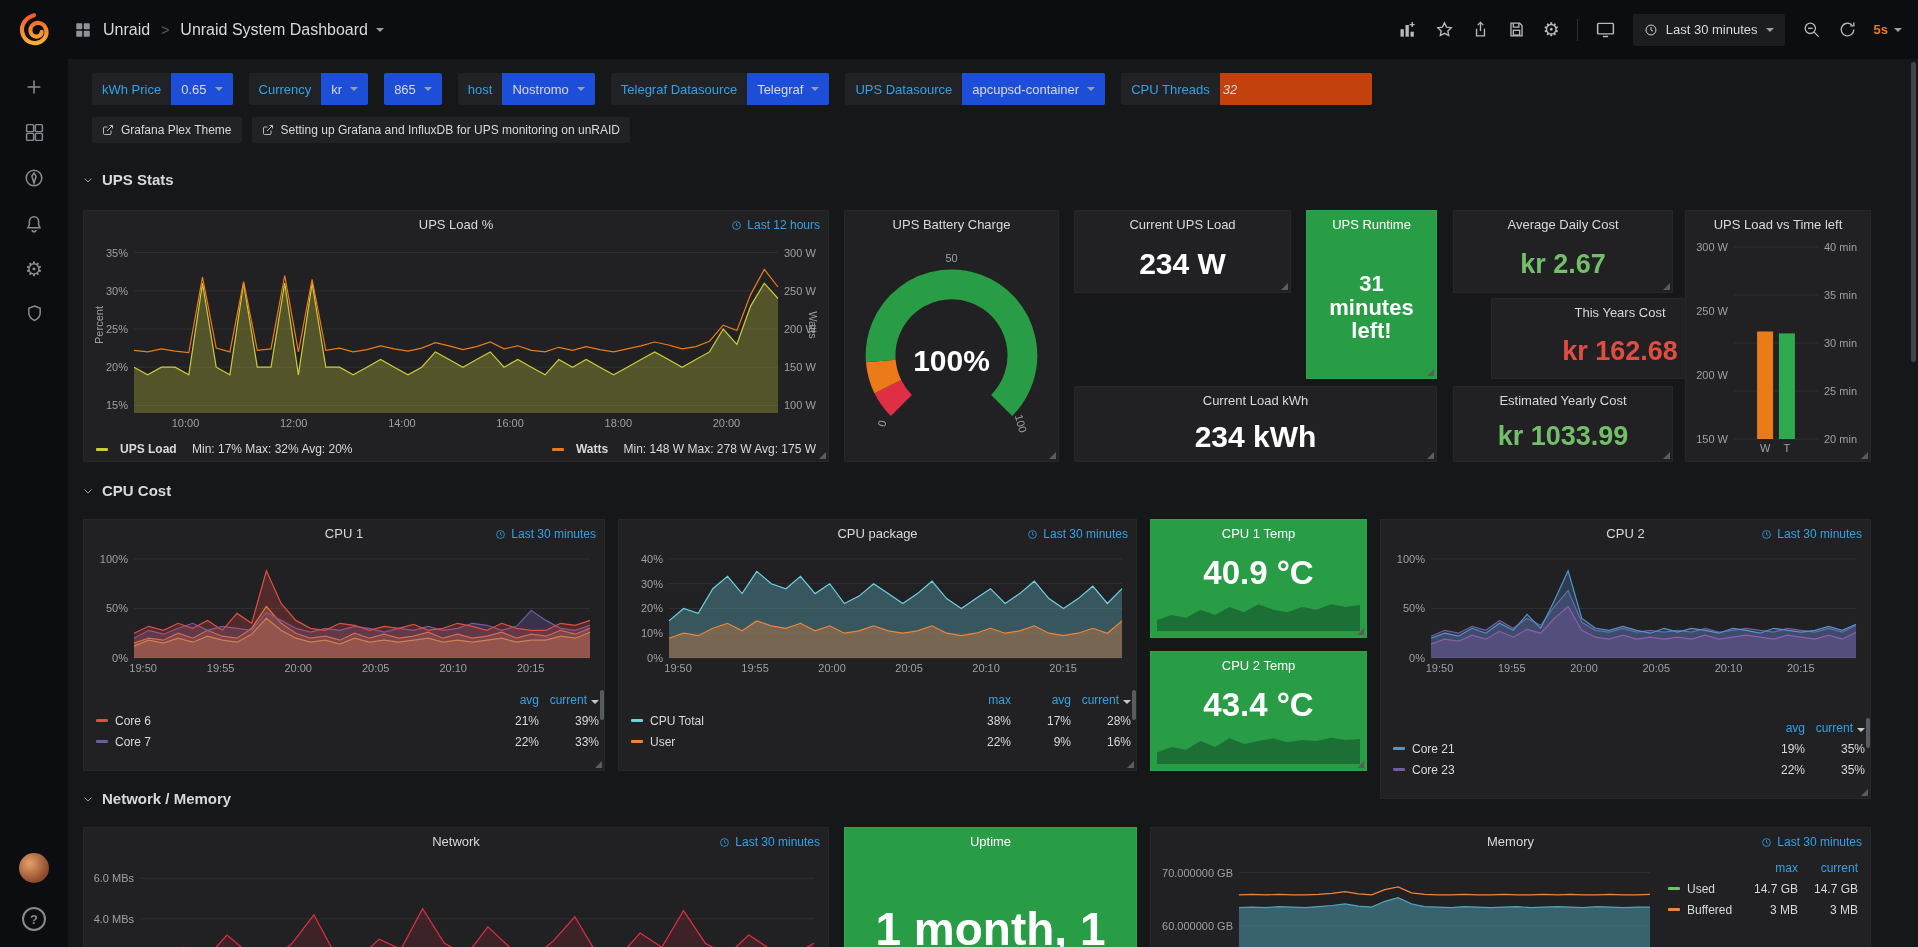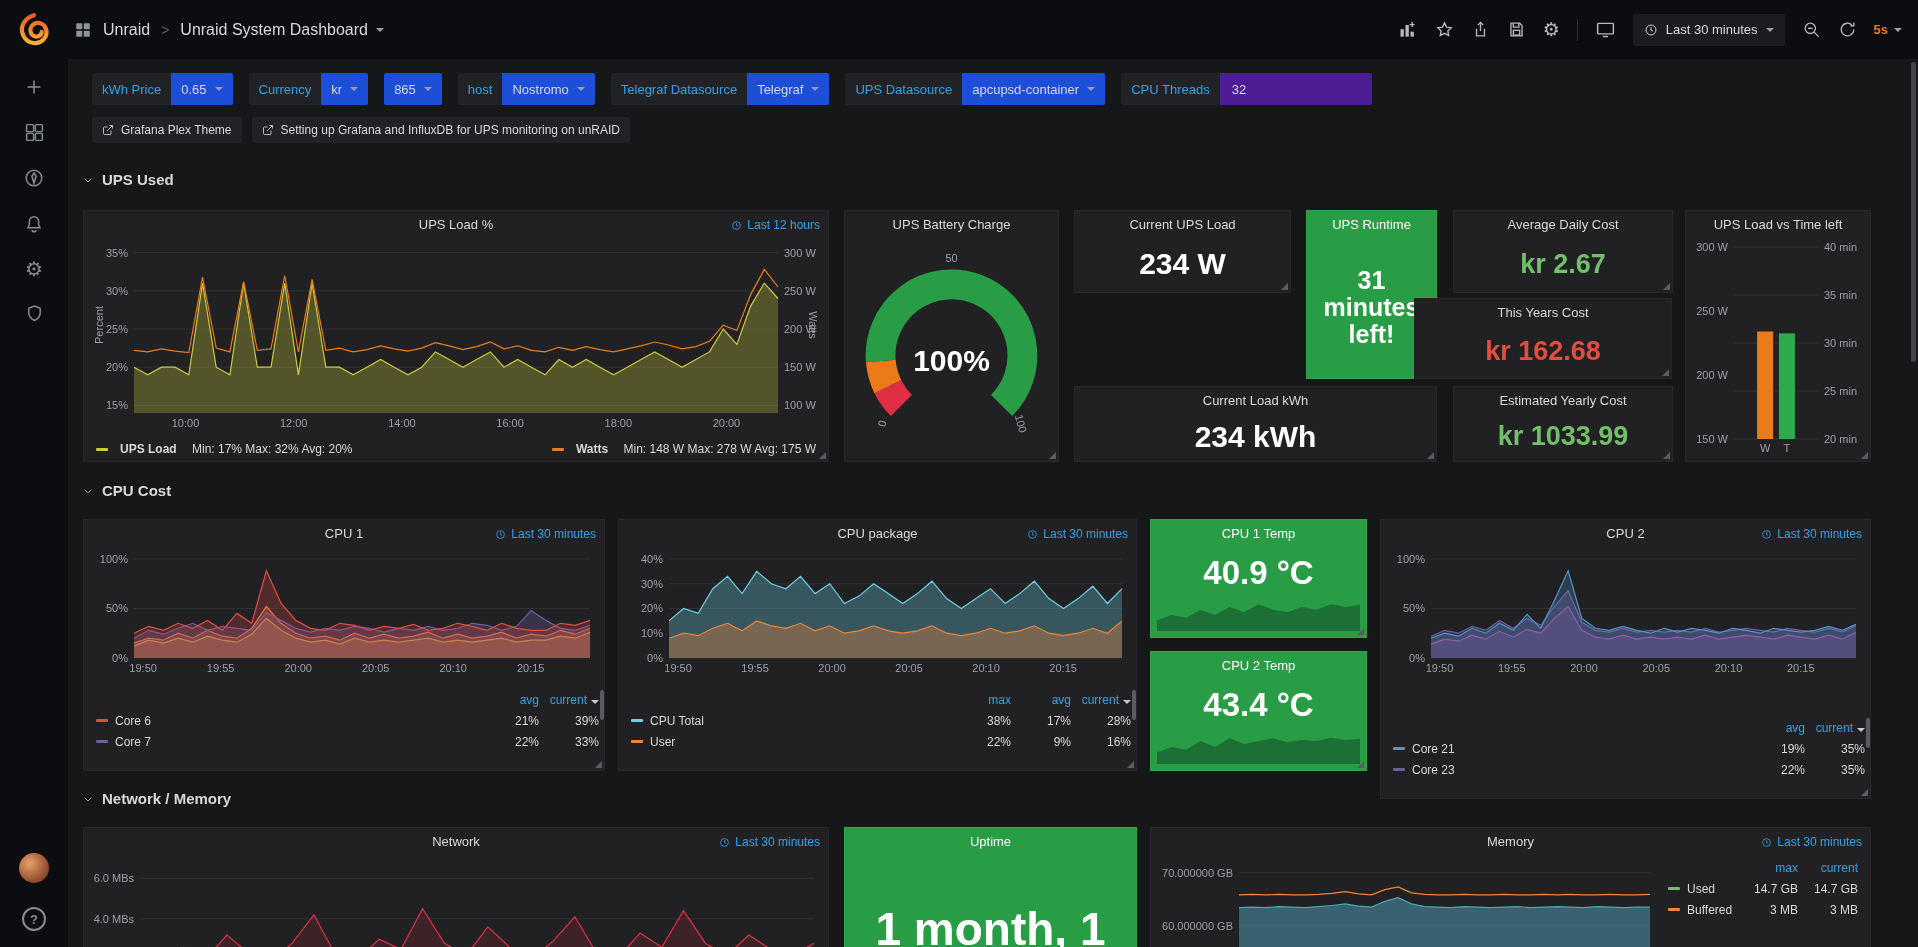--- a/index.html
+++ b/index.html
@@ -43,22 +43,22 @@
     color:#878b91; display:flex; align-items:center; justify-content:center;
     font-weight:700; font-size:13px; margin-bottom:16px; cursor:pointer; }
 
   
   .content { position:absolute; left:68px; top:59px; right:0; bottom:0; background:#161719; overflow:hidden; }
   .submenu-vars { position:absolute; left:24px; top:14px; display:flex; gap:16px; align-items:center; }
   .var-chip { display:flex; align-items:stretch; height:32px; background:#202226; border-radius:2px; overflow:hidden; }
   .var-label { display:flex; align-items:center; padding:0 10px; color:#33a2e5; font-weight:500; }
   .var-value { display:flex; align-items:center; gap:8px; padding:0 10px; color:#d8d9da;
     background:#1d4ed8; cursor:pointer; }
-  .var-input { display:flex; align-items:center; width:152px; background:#4c1d95; color:#d8d9da;
-    padding:0 12px; cursor:text; }
+  .var-input { display:flex; align-items:center; width:152px; background:#c2410c; color:#d8d9da;
+    padding:0 3px; cursor:text;font-style:italic; }
   .submenu-links { position:absolute; left:24px; top:58px; display:flex; gap:10px; }
   .link-chip { display:flex; align-items:center; gap:7px; height:26px; padding:0 10px;
     background:#202226; border-radius:2px; font-size:12px; color:#d8d9da; cursor:pointer; }
   .link-chip svg { stroke:#b6b9be; fill:none; stroke-width:2; }
 
   .row-header { position:absolute; left:14px; display:flex; align-items:center; gap:8px;
     font-size:15px; font-weight:600; color:#d8d9da; cursor:pointer; }
   .row-header svg { stroke:#9fa3a8; fill:none; stroke-width:2; }
 
   
@@ -79,21 +79,21 @@
     top:calc(50% - 16px); pointer-events:none; }
   .y-label.left { left:-34px; transform:rotate(-90deg); }
   .y-label.right { right:-34px; transform:rotate(90deg); }
 
   .stat-value { position:absolute; top:26px; left:0; right:0; bottom:0; display:flex;
     align-items:center; justify-content:center; font-weight:700; font-size:30px; color:#fff;
     text-align:center; line-height:1.08; padding:0 10px; }
   .value-green { color:#73bf69; }
   .value-red { color:#e24d42; }
   .size-cost { font-size:27px; }
-  .size-runtime { font-size:25px; }
+  .size-runtime { font-size:22px; }
   .value-temp { font-size:33px; bottom:38px; }
   .uptime-value { position:absolute; top:74px; left:0; right:0; text-align:center;
     font-size:46px; font-weight:700; color:#fff; }
 
   .legend-inline { position:absolute; bottom:5px; left:12px; right:12px; display:flex;
     justify-content:space-between; font-size:12px; color:#d8d9da; }
   .li-entry { display:flex; align-items:center; gap:12px; cursor:pointer; white-space:nowrap; }
   .li-name { font-weight:600; }
   .marker { width:12px; height:3px; border-radius:1px; display:inline-block; flex:0 0 auto; }
 
@@ -319,21 +319,21 @@
           </svg>
         </span>
         <span>Setting up Grafana and InfluxDB for UPS monitoring on unRAID</span>
       </div>
     </div>
 
   <div class="row-header" style="top:112px">
     <svg width="12" height="12" viewBox="0 0 24 24">
         <path d="M5 9l7 7 7-7"></path>
       </svg>
-    <span>UPS Used</span>
+    <span>UPS Stats</span>
   </div>
   <div class="row-header" style="top:423px">
     <svg width="12" height="12" viewBox="0 0 24 24">
         <path d="M5 9l7 7 7-7"></path>
       </svg>
     <span>CPU Cost</span>
   </div>
   <div class="row-header" style="top:731px">
     <svg width="12" height="12" viewBox="0 0 24 24">
         <path d="M5 9l7 7 7-7"></path>
@@ -428,21 +428,21 @@
   </section>
 
   <section class="panel" style="left:1385px;top:151px;width:220px;height:83px">
     <header class="panel-header">
         <span class="panel-title">Average Daily Cost</span>
       </header>
     <div class="stat-value size-cost value-green">kr 2.67</div>
   </section>
 
 
-  <section class="panel" style="left:1346px;top:239px;width:258px;height:81px">
+  <section class="panel" style="left:1423px;top:239px;width:258px;height:81px">
     <header class="panel-header">
         <span class="panel-title">This Years Cost</span>
       </header>
     <div class="stat-value size-cost value-red">kr 162.68</div>
   </section>
 
   <section class="panel" style="left:1006px;top:327px;width:363px;height:76px">
     <header class="panel-header">
         <span class="panel-title">Current Load kWh</span>
       </header>

